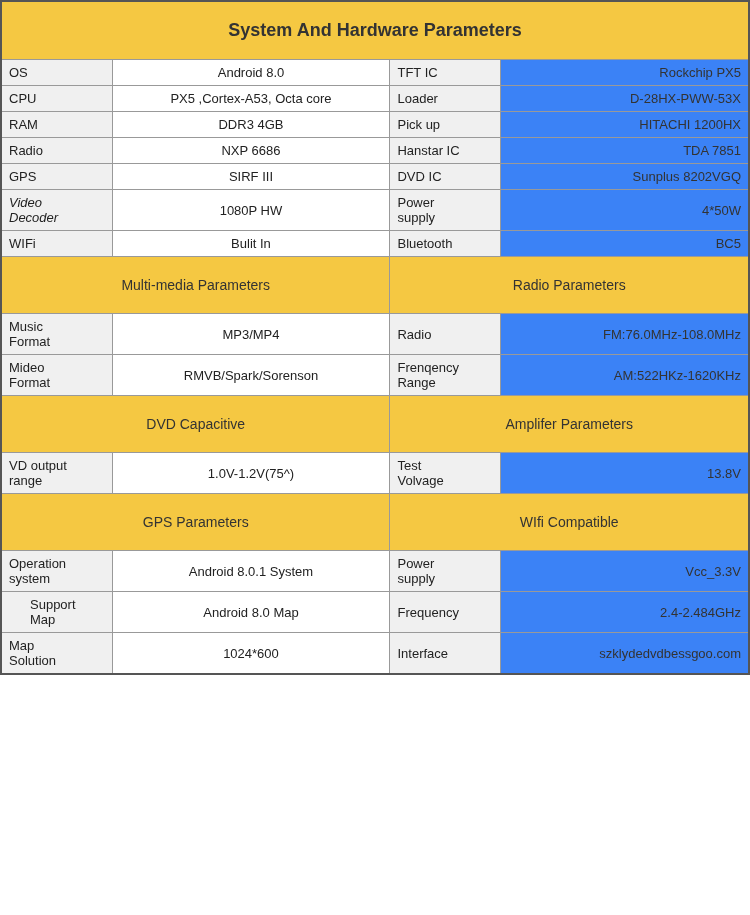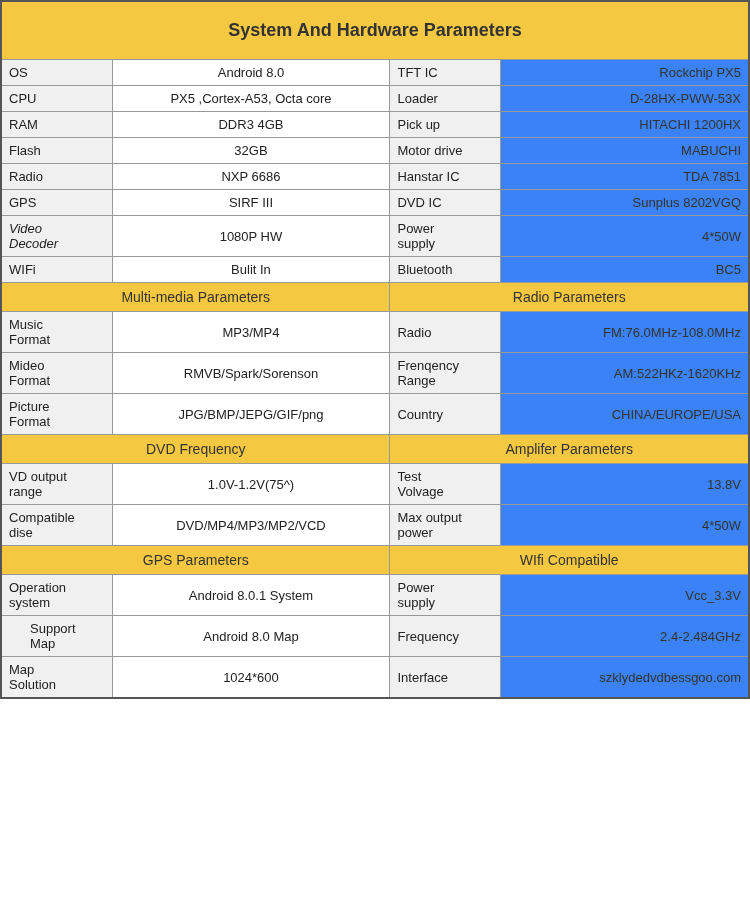--- a/index.html
+++ b/index.html
@@ -25,21 +25,21 @@
       font-size: 18px;
       font-weight: bold;
       color: #333;
       padding: 18px;
     }
     .section-header td {
       background: #f5c842;
       text-align: center;
       font-size: 14px;
       color: #333;
-      padding: 6px;
+      padding: 20px;
     }
     .label-cell {
       background: #f0f0f0;
       font-weight: normal;
       width: 111px;
       color: #222;
     }
     .value-cell {
       background: #fff;
       text-align: center;
@@ -80,26 +80,20 @@
     <td class="right-label-cell">Loader</td>
     <td class="highlight-value">D-28HX-PWW-53X</td>
   </tr>
   <tr>
     <td class="label-cell">RAM</td>
     <td class="value-cell">DDR3 4GB</td>
     <td class="right-label-cell">Pick up</td>
     <td class="highlight-value">HITACHI 1200HX</td>
   </tr>
   <tr>
-    <td class="label-cell">Flash</td>
-    <td class="value-cell">32GB</td>
-    <td class="right-label-cell">Motor drive</td>
-    <td class="highlight-value">MABUCHI</td>
-  </tr>
-  <tr>
     <td class="label-cell">Radio</td>
     <td class="value-cell">NXP 6686</td>
     <td class="right-label-cell">Hanstar IC</td>
     <td class="highlight-value">TDA 7851</td>
   </tr>
   <tr>
     <td class="label-cell">GPS</td>
     <td class="value-cell">SIRF III</td>
     <td class="right-label-cell">DVD IC</td>
     <td class="highlight-value">Sunplus 8202VGQ</td>
@@ -132,48 +126,33 @@
     <td class="highlight-value">FM:76.0MHz-108.0MHz</td>
   </tr>
   <tr>
     <td class="label-cell" style="white-space:pre-line;">Mideo
 Format</td>
     <td class="value-cell">RMVB/Spark/Sorenson</td>
     <td class="right-label-cell" style="white-space:pre-line;">Frenqency
 Range</td>
     <td class="highlight-value">AM:522HKz-1620KHz</td>
   </tr>
-  <tr>
-    <td class="label-cell" style="white-space:pre-line;">Picture
-Format</td>
-    <td class="value-cell">JPG/BMP/JEPG/GIF/png</td>
-    <td class="right-label-cell">Country</td>
-    <td class="highlight-value">CHINA/EUROPE/USA</td>
-  </tr>
 
   <tr class="section-header">
-    <td colspan="2">DVD Frequency</td>
+    <td colspan="2">DVD Capacitive</td>
     <td colspan="2">Amplifer Parameters</td>
   </tr>
 
   <tr>
     <td class="label-cell" style="white-space:pre-line;">VD output
 range</td>
     <td class="value-cell">1.0V-1.2V(75^)</td>
     <td class="right-label-cell" style="white-space:pre-line;">Test
 Volvage</td>
     <td class="highlight-value">13.8V</td>
-  </tr>
-  <tr>
-    <td class="label-cell" style="white-space:pre-line;">Compatible
-dise</td>
-    <td class="value-cell">DVD/MP4/MP3/MP2/VCD</td>
-    <td class="right-label-cell" style="white-space:pre-line;">Max output
-power</td>
-    <td class="highlight-value">4*50W</td>
   </tr>
 
   <tr class="section-header">
     <td colspan="2">GPS Parameters</td>
     <td colspan="2">WIfi Compatible</td>
   </tr>
 
   <tr>
     <td class="label-cell" style="white-space:pre-line;">Operation
 system</td>

